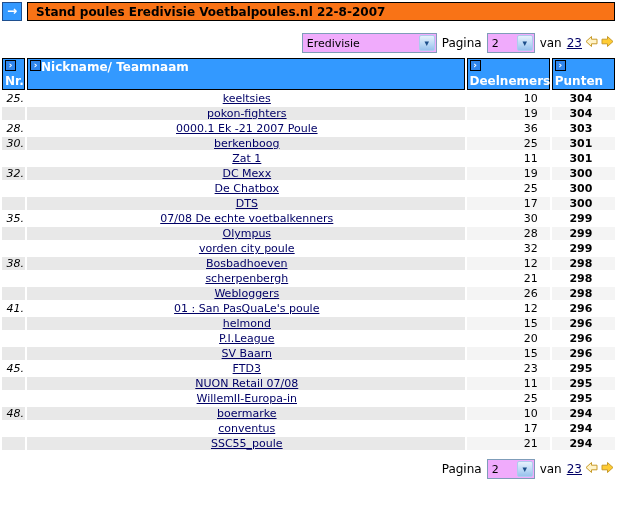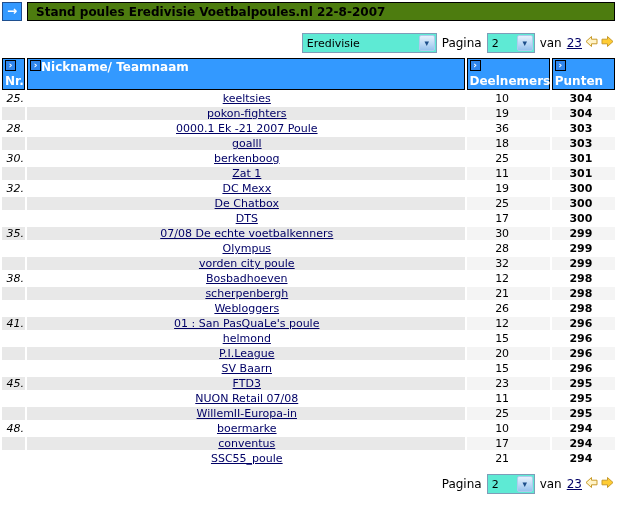--- a/index.html
+++ b/index.html
@@ -11,36 +11,36 @@
   .page{width:617px;position:relative;}
 
   
   .titlebar-row{display:flex;align-items:stretch;margin:2px 2px 0 2px;height:19px;}
   .title-icon{
     width:18px;height:17px;border:1px solid #1F4F8F;background:#3399FF;
     color:#fff;font-weight:bold;font-size:12px;line-height:16px;text-align:center;
     flex:0 0 auto;
   }
   .titlebar{
-    flex:1 1 auto;margin-left:5px;border:1px solid #000;background:#4d7c0f;
+    flex:1 1 auto;margin-left:5px;border:1px solid #000;background:#f97316;
     display:flex;align-items:center;
   }
   .titlebar span{font-weight:bold;font-size:12px;padding-left:8px;}
 
   
   .controls{
     display:flex;align-items:center;justify-content:flex-end;
     padding-right:3px;height:22px;
   }
   .controls.top{margin-top:11px;margin-bottom:2px;}
   .controls.bottom{margin-top:6px;}
   .lbl{margin:0 5px;font-size:12px;text-align:right;}
   .xpselect{
     display:inline-flex;align-items:center;justify-content:space-between;
-    border:1px solid #7F9DB9;background:#5eead4;height:20px;box-sizing:border-box;
+    border:1px solid #7F9DB9;background:#f0abfc;height:20px;box-sizing:border-box;
     font-size:11px;
   }
   .xpselect .val{padding-left:4px;white-space:nowrap;}
   .xparrow{
     width:16px;height:16px;margin:1px;box-sizing:border-box;
     border:1px solid #AECBEE;border-radius:2px;
     background:linear-gradient(#E7F1FC,#BCD9F5 55%,#98C2ED);
     color:#1C4E8A;font-size:9px;line-height:14px;text-align:center;
     flex:0 0 auto;
   }
@@ -66,21 +66,21 @@
   .sort-icon{
     display:inline-block;width:11px;height:11px;box-sizing:border-box;
     border:1px solid #000;background:#2F85EC;color:#fff;
     font-size:9px;line-height:8px;text-align:center;font-weight:bold;
     vertical-align:top;cursor:pointer;
   }
   th .hlabel{vertical-align:top;}
   td{padding:0;height:13px;line-height:13px;white-space:nowrap;overflow:hidden;}
   td.c-nr{text-align:right;padding-right:1px;font-style:italic;}
   td.c-name{padding-left:2px;text-align:center;}
-  td.c-deel{text-align:center;padding-right:12px;}
+  td.c-deel{text-align:right;padding-right:12px;}
   td.c-punt{text-align:center;padding-right:5px;font-weight:bold;}
   tbody tr:nth-child(even) td.c-nr,
   tbody tr:nth-child(even) td.c-name{background:#E8E8E8;}
   tbody tr:nth-child(even) td.c-deel,
   tbody tr:nth-child(even) td.c-punt{background:#F4F4F4;}
   a.team-link{color:#000066;text-decoration:underline;cursor:pointer;}
 </style>
 </head>
 <body>
 
@@ -155,26 +155,20 @@
           <td class="c-deel">19</td>
           <td class="c-punt">304</td>
         </tr>
         <tr>
           <td class="c-nr">28.</td>
           <td class="c-name"><a class="team-link">0000.1 Ek -21 2007 Poule</a></td>
           <td class="c-deel">36</td>
           <td class="c-punt">303</td>
         </tr>
         <tr>
-          <td class="c-nr"></td>
-          <td class="c-name"><a class="team-link">goalll</a></td>
-          <td class="c-deel">18</td>
-          <td class="c-punt">303</td>
-        </tr>
-        <tr>
           <td class="c-nr">30.</td>
           <td class="c-name"><a class="team-link">berkenboog</a></td>
           <td class="c-deel">25</td>
           <td class="c-punt">301</td>
         </tr>
         <tr>
           <td class="c-nr"></td>
           <td class="c-name"><a class="team-link">Zat 1</a></td>
           <td class="c-deel">11</td>
           <td class="c-punt">301</td>

